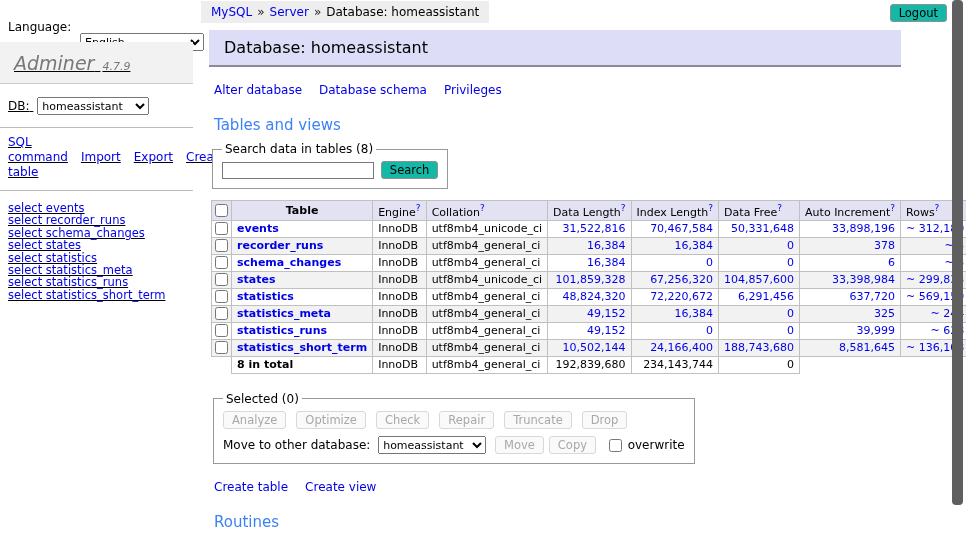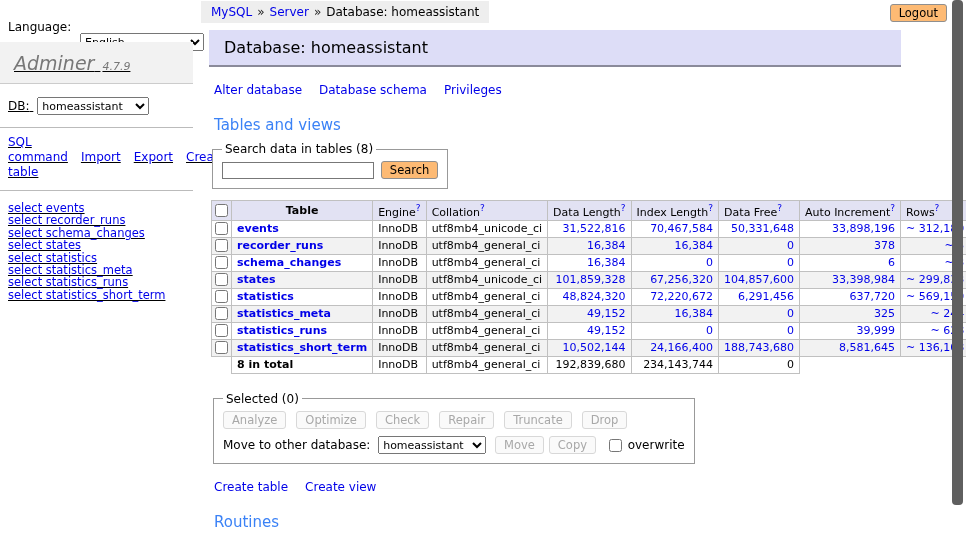--- a/index.html
+++ b/index.html
@@ -41,21 +41,21 @@
   #main h2{margin:0;background:var(--title-bg);border-bottom:2px solid #8a8a9a;
     font-weight:normal;font-size:16px;padding:8px 0 8px 15px;color:#000;}
   .links{margin:16px 0 0 5px;}
   .links a{margin-right:17px;}
   h3{font-weight:normal;font-size:15px;margin:19px 0 0 5px;color:#3b82f6;}
   fieldset{display:inline-block;border:1px solid #999;padding:5px 9px 9px;margin:0;background:#fff;}
   legend{font-size:12px;padding:0 3px;}
   #search-fs{margin:8px 0 0 3px;}
   #search-input{width:152px;height:17px;border:1px solid #777;font-size:11px;padding:1px 3px;
     vertical-align:middle;font-family:inherit;}
-  .btn{font-size:11.5px;padding:1px 8px;background:#fdba74;border:1px solid #8f8f8f;border-radius:3px;
+  .btn{font-size:11.5px;padding:1px 8px;background:#14b8a6;border:1px solid #8f8f8f;border-radius:3px;
     color:#000;font-family:inherit;height:18px;line-height:14px;cursor:pointer;}
   .btn:disabled{color:var(--disabled-text);border-color:#d8d8d8;background:#fafafa;cursor:default;}
   #search-fs .btn{margin-left:3px;}
 
   
   table{border-collapse:collapse;margin:11px 0 0 2px;font-size:11px;}
   th,td{border:1px solid var(--border-gray);padding:1px 5px;height:17px;white-space:nowrap;}
   thead th{background:var(--table-header-bg);font-weight:normal;text-align:left;}
   thead th.col-table{font-weight:bold;text-align:center;}
   th.col-cb,td.col-cb{width:21px;text-align:center;padding:1px 3px;}

